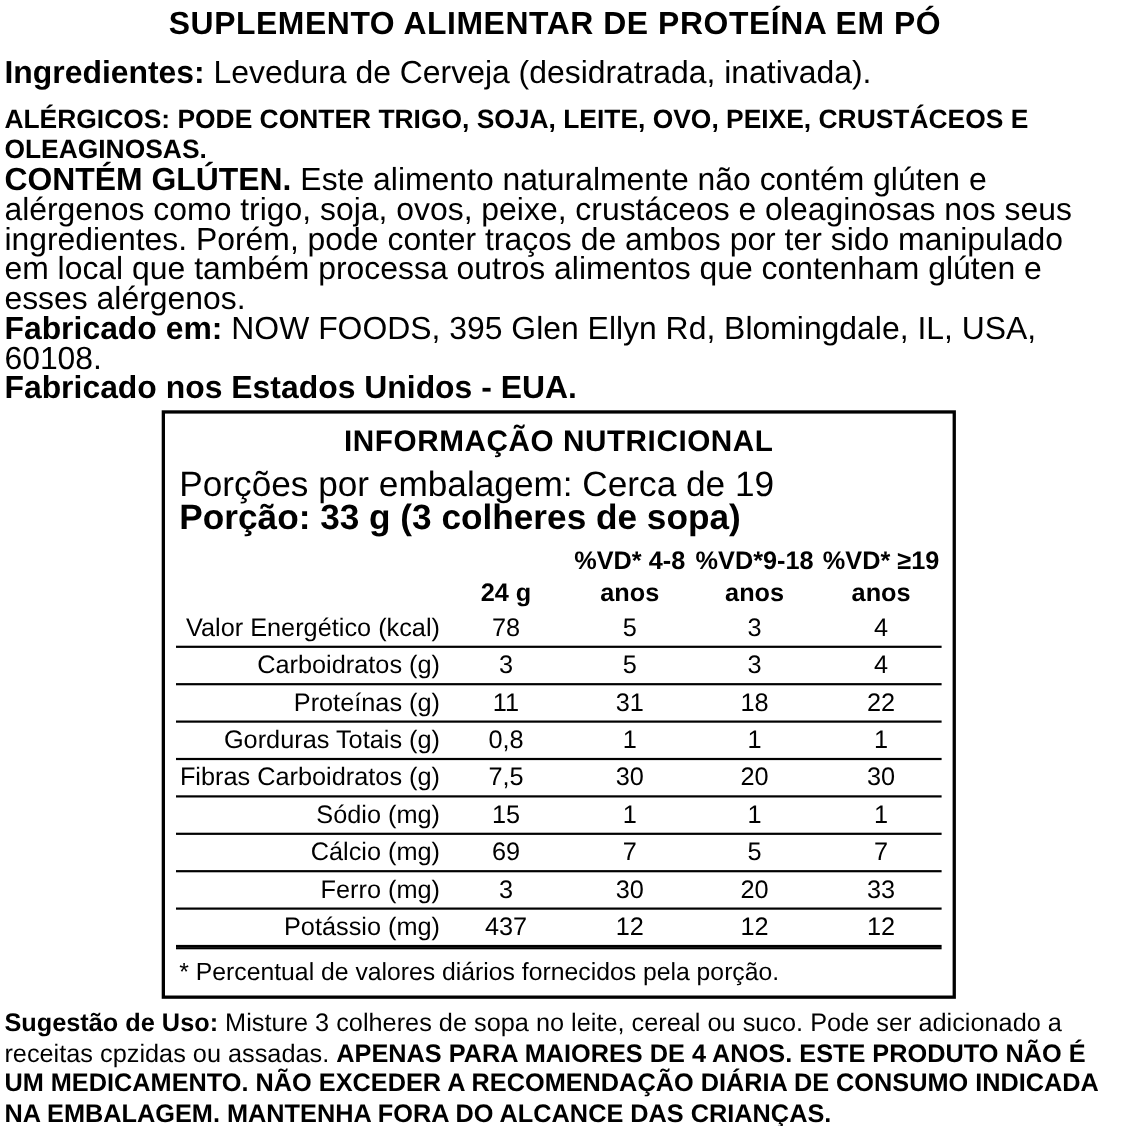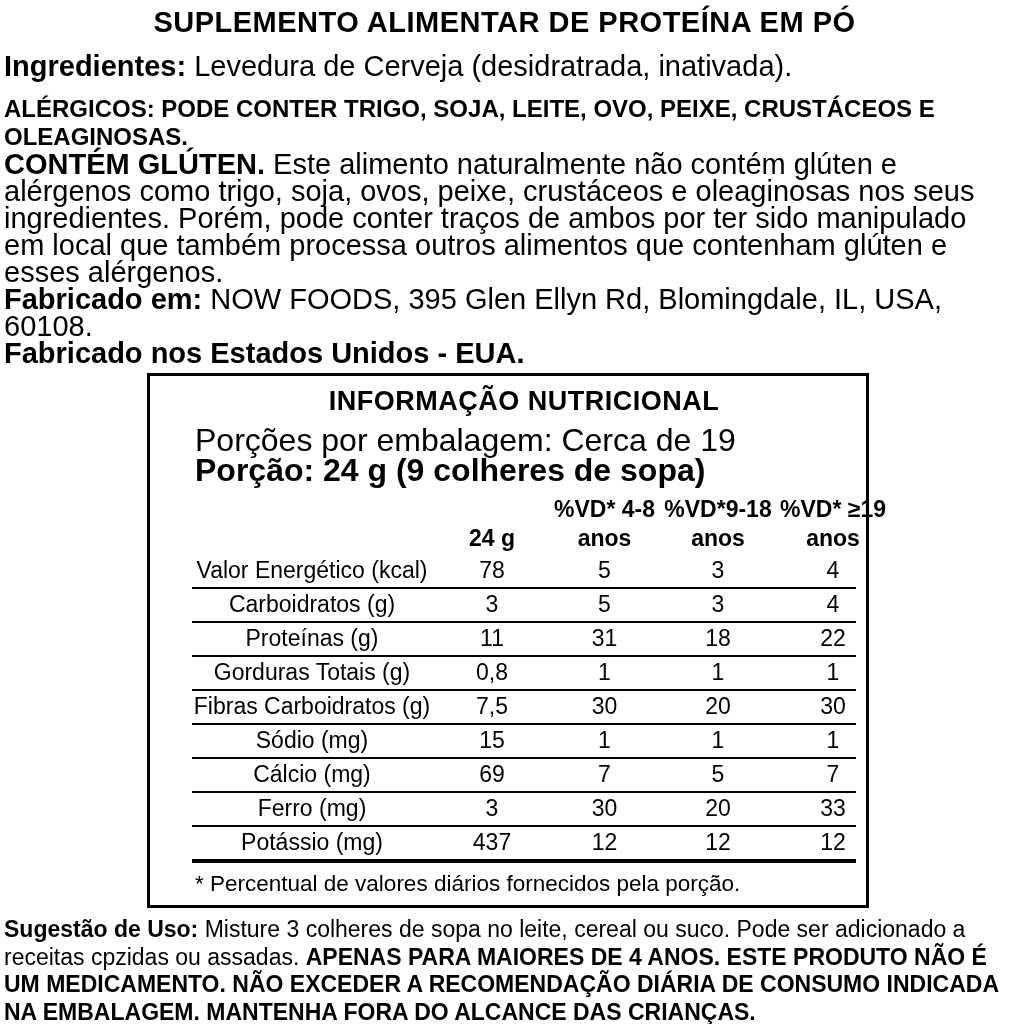--- a/index.html
+++ b/index.html
@@ -37,21 +37,20 @@
     line-height: 28px;
   }
   
   .nutri-box {
     box-sizing: border-box;
     width: 722px;
     margin: 6px 0 8px 143px;
     border: 3px solid #000000;
     background: #ffffff;
     padding-bottom: 6px;
-    padding-left: 32px;
   }
   .nutri-title {
     font-size: 27px;
     font-weight: bold;
     text-align: center;
     margin: 10px 0 8px 0;
     letter-spacing: 0.5px;
   }
   .nutri-line {
     font-size: 32px;
@@ -76,21 +75,21 @@
   .t-head .cell { text-align: center; }
   .t-head .cell .l2 { display: block; }
   .t-data {
     font-size: 23px;
     line-height: 27px;
     padding: 2px 0 3px 0;
     border-bottom: 2px solid #000000;
     align-items: center;
   }
   .t-data .cell { text-align: center; }
-  .t-data .cell.label { text-align: center; }
+  .t-data .cell.label { text-align: right; }
   .nutri-note {
     font-size: 22.5px;
     line-height: 27px;
     padding: 7px 12px 8px 13px;
   }
   .nutri-footnote {
     font-size: 22.5px;
     line-height: 27px;
     border-top: 2px solid #000000;
     margin: 0 10px;
@@ -115,21 +114,21 @@
 
   <p class="para"><span class="bold">CONTÉM GLÚTEN.</span><span> Este alimento naturalmente não contém glúten e alérgenos como trigo, soja, ovos, peixe, crustáceos e oleaginosas nos seus ingredientes. Porém, pode conter traços de ambos por ter sido manipulado em local que também processa outros alimentos que contenham glúten e esses alérgenos.</span></p>
 
   <p class="para"><span class="bold">Fabricado em:</span><span> NOW FOODS, 395 Glen Ellyn Rd, Blomingdale, IL, USA, 60108.</span></p>
 
   <p class="para bold">Fabricado nos Estados Unidos - EUA.</p>
 
   <div class="nutri-box">
     <div class="nutri-title">INFORMAÇÃO NUTRICIONAL</div>
     <div class="nutri-line">Porções por embalagem: Cerca de 19</div>
-    <div class="nutri-line bold">Porção: 24 g (9 colheres de sopa)</div>
+    <div class="nutri-line bold">Porção: 33 g (3 colheres de sopa)</div>
 
     <div class="nutri-table">
 
       <div class="t-row t-head">
         <div class="cell label"></div>
         <div class="cell"><span>24 g</span></div>
         <div class="cell"><span>%VD* 4-8</span><span class="l2">anos</span></div>
         <div class="cell"><span>%VD*9-18</span><span class="l2">anos</span></div>
         <div class="cell"><span>%VD* ≥19</span><span class="l2">anos</span></div>
       </div>

